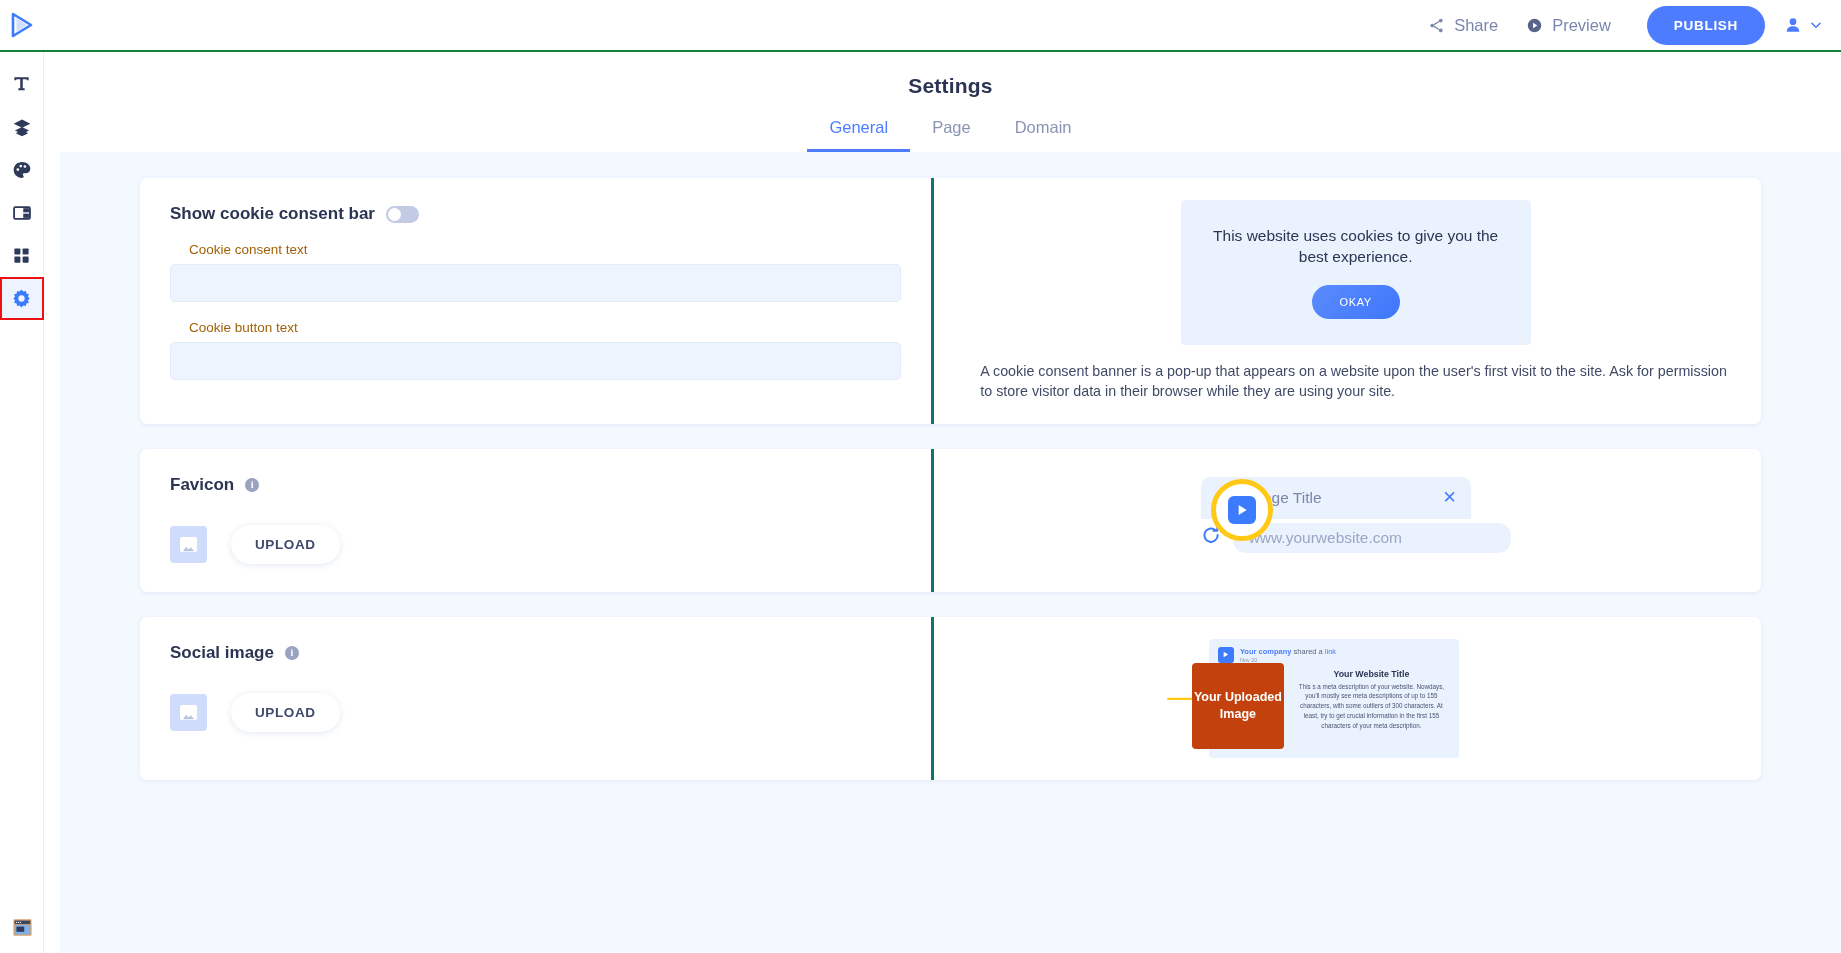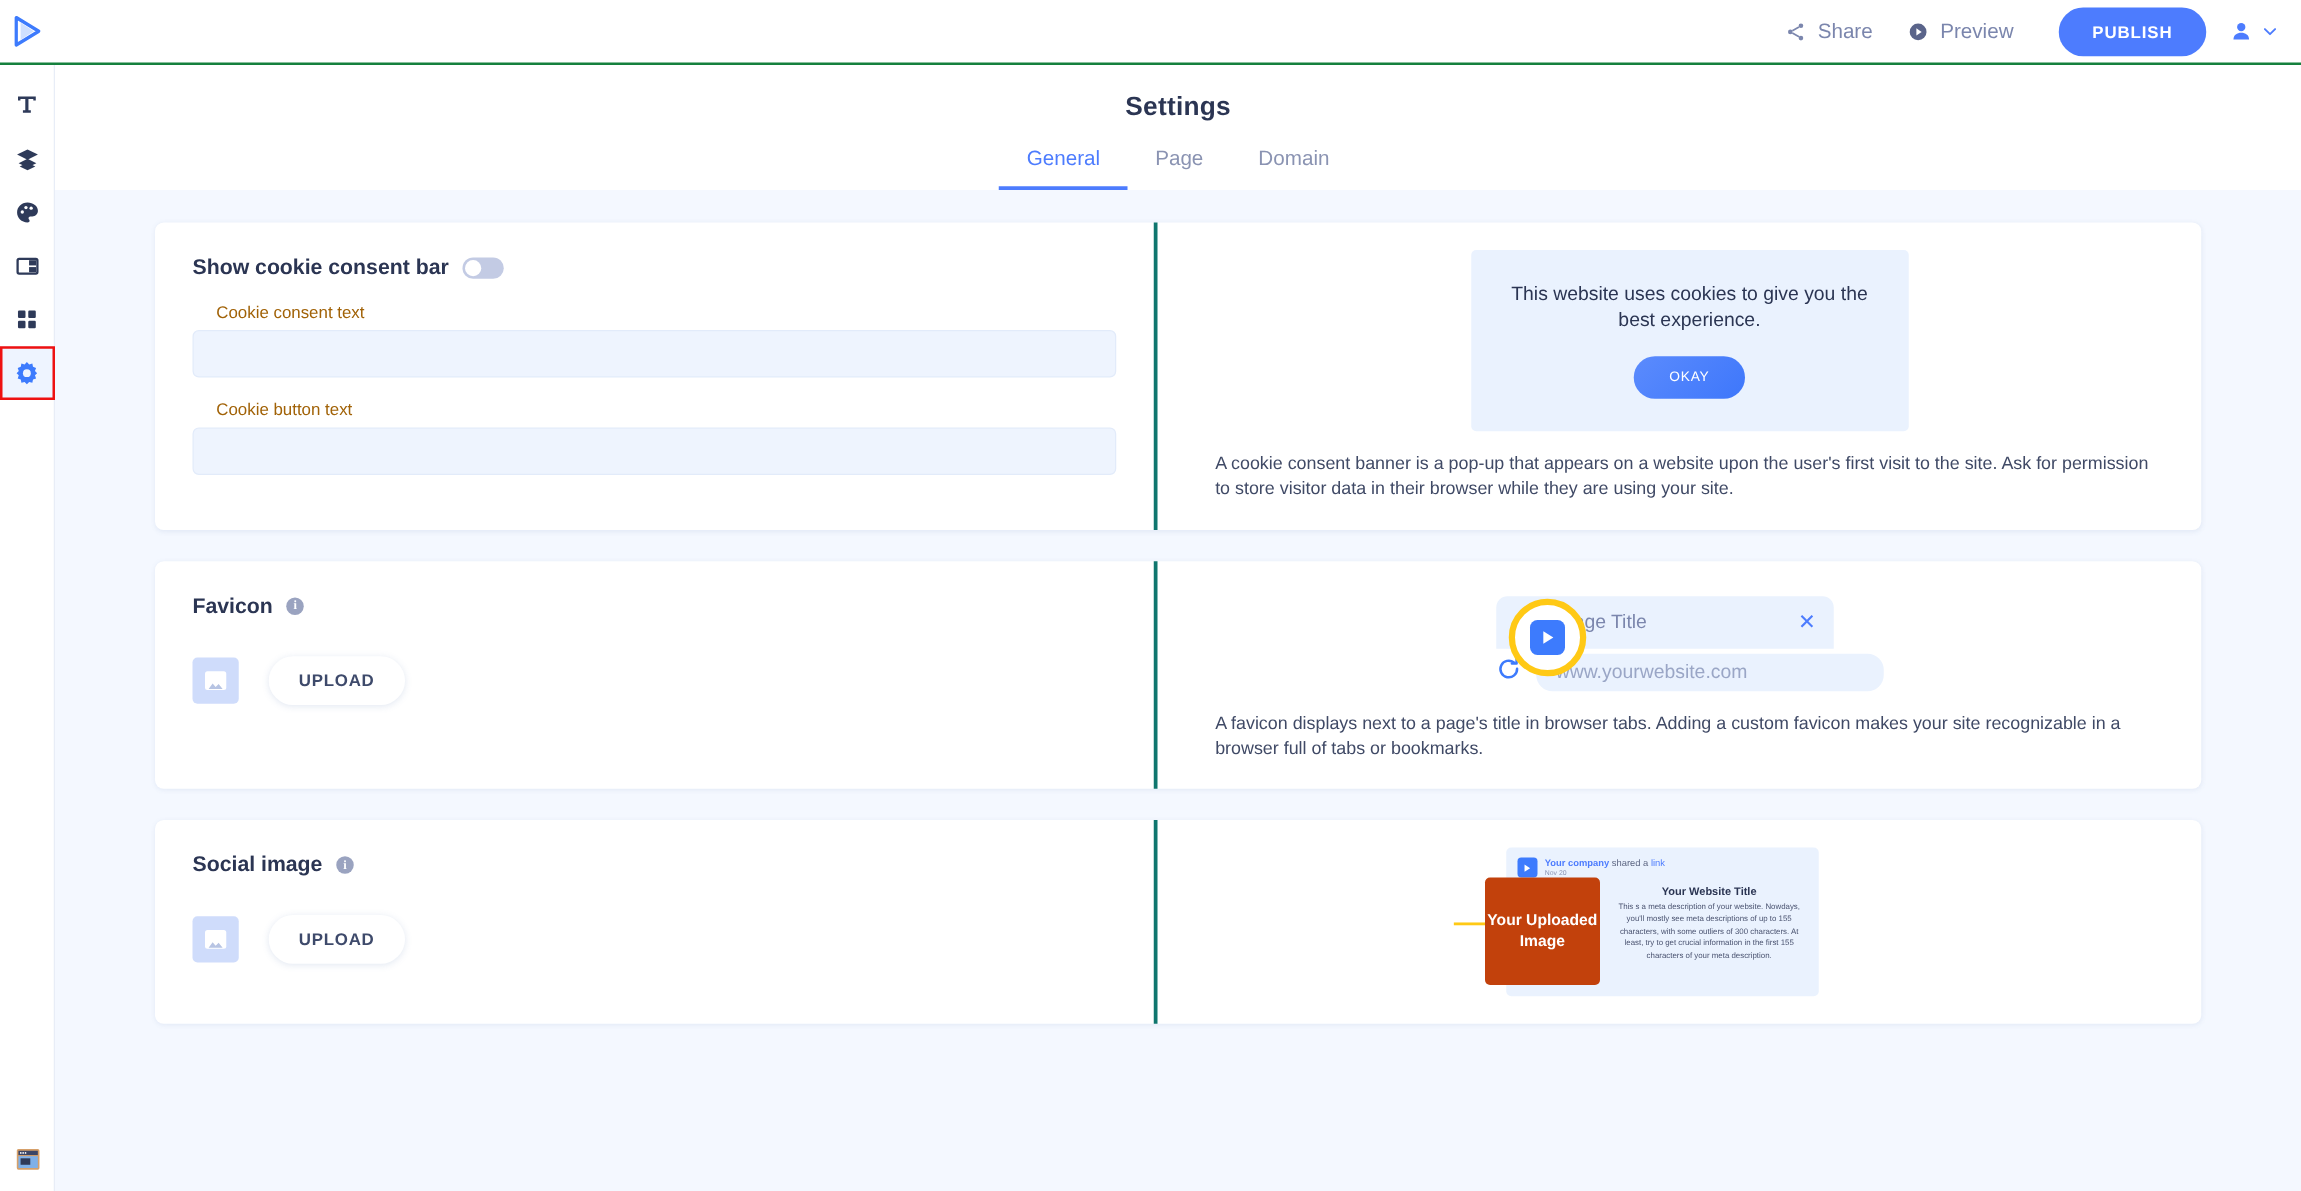--- a/index.html
+++ b/index.html
@@ -31,21 +31,21 @@
   .publish-btn {
     background: #4d7cfe; color: #fff;
     font-size: 13.5px; font-weight: bold; letter-spacing: .7px;
     border-radius: 22px; border: none;
     padding: 12px 27px; margin-left: 22px; margin-right: 18px;
     cursor: pointer; font-family: "Liberation Sans", sans-serif;
   }
   .avatar-btn { display: flex; align-items: center; gap: 6px; color: #4d7cfe; cursor: pointer; }
 
   
-  .body-row { flex: 1; display: flex; min-height: 0; }
+  .body-row { flex: 1; display: flex; min-height: 0; gap: 16px; }
 
   
   .sidebar {
     width: 44px; min-width: 44px;
     background: #ffffff;
     border-right: 1px solid #e8edf7;
     display: flex; flex-direction: column; align-items: center;
     padding-top: 10px;
     position: relative;
   }
@@ -419,21 +419,20 @@
                 <div class="fav-urlbar">www.yourwebsite.com</div>
               </div>
               <div class="fav-highlight">
                 <div class="fav-logo">
                   <svg width="16" height="16" viewBox="0 0 24 24">
                     <path d="M7 4.5 L19 12 L7 19.5 Z" fill="#ffffff"></path>
                   </svg>
                 </div>
               </div>
             </div>
-            <div class="desc">A favicon displays next to a page's title in browser tabs. Adding a custom favicon makes your site recognizable in a browser full of tabs or bookmarks.</div>
           </div>
         </div>
 
         <div class="card">
           <div class="card-left">
             <div class="card-head">
               <div class="card-title">Social image</div>
               <div class="info-icon">i</div>
             </div>
             <div class="upload-row">

